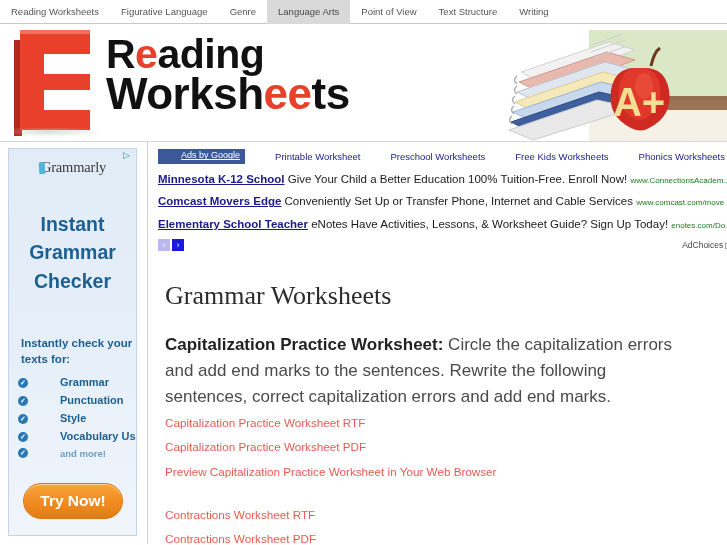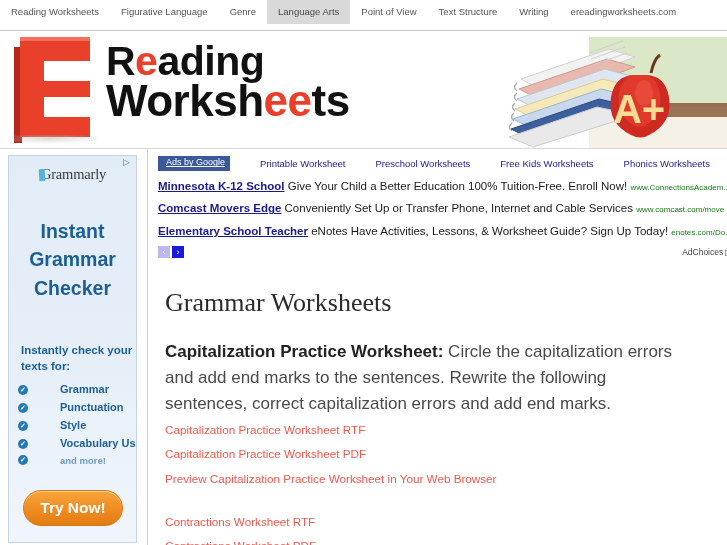--- a/index.html
+++ b/index.html
@@ -6,21 +6,21 @@
   html, body {
     margin: 0; padding: 0;
     width: 727px; height: 545px;
     overflow: hidden;
     background: #ffffff;
     font-family: "Liberation Sans", sans-serif;
   }
 
   
   #topnav {
-    width: 727px; height: 31px;
+    width: 727px; height: 24px;
     background: #ffffff;
     border-bottom: 1px solid #c9c9c9;
     display: flex; align-items: stretch;
     position: relative;
   }
   .navtab {
     display: flex; align-items: center;
     padding: 0 11px;
     font-size: 9.5px;
     color: #555555;
@@ -207,21 +207,21 @@
   #adblock { padding-top: 3px; }
   #adlinks {
     display: flex; align-items: center;
     gap: 0px;
     height: 15px;
   }
   #ads-badge {
     background: #3b5998;
     color: #ffffff;
     font-size: 9px;
-    padding: 1px 5px 2px 8px;
+    padding: 1px 5px 2px 23px;
     text-decoration: underline;
     white-space: nowrap;
     line-height: 1.25;
   }
   .adlink {
     font-size: 9.5px;
     color: #1a1a8c;
     white-space: nowrap;
     margin-left: 30px;
   }
@@ -302,23 +302,20 @@
       <span>Language Arts</span>
     </div>
     <div class="navtab">
       <span>Point of View</span>
     </div>
     <div class="navtab">
       <span>Text Structure</span>
     </div>
     <div class="navtab">
       <span>Writing</span>
-    </div>
-    <div class="navtab">
-      <span>ereadingworksheets.com</span>
     </div>
   </div>
 
 <div id="masthead">
 
   <div id="logo-wrap">
     <div id="logo-e">
       <div class="e-side"></div>
       <div class="e-top"></div>
       <div class="e-face"></div>

